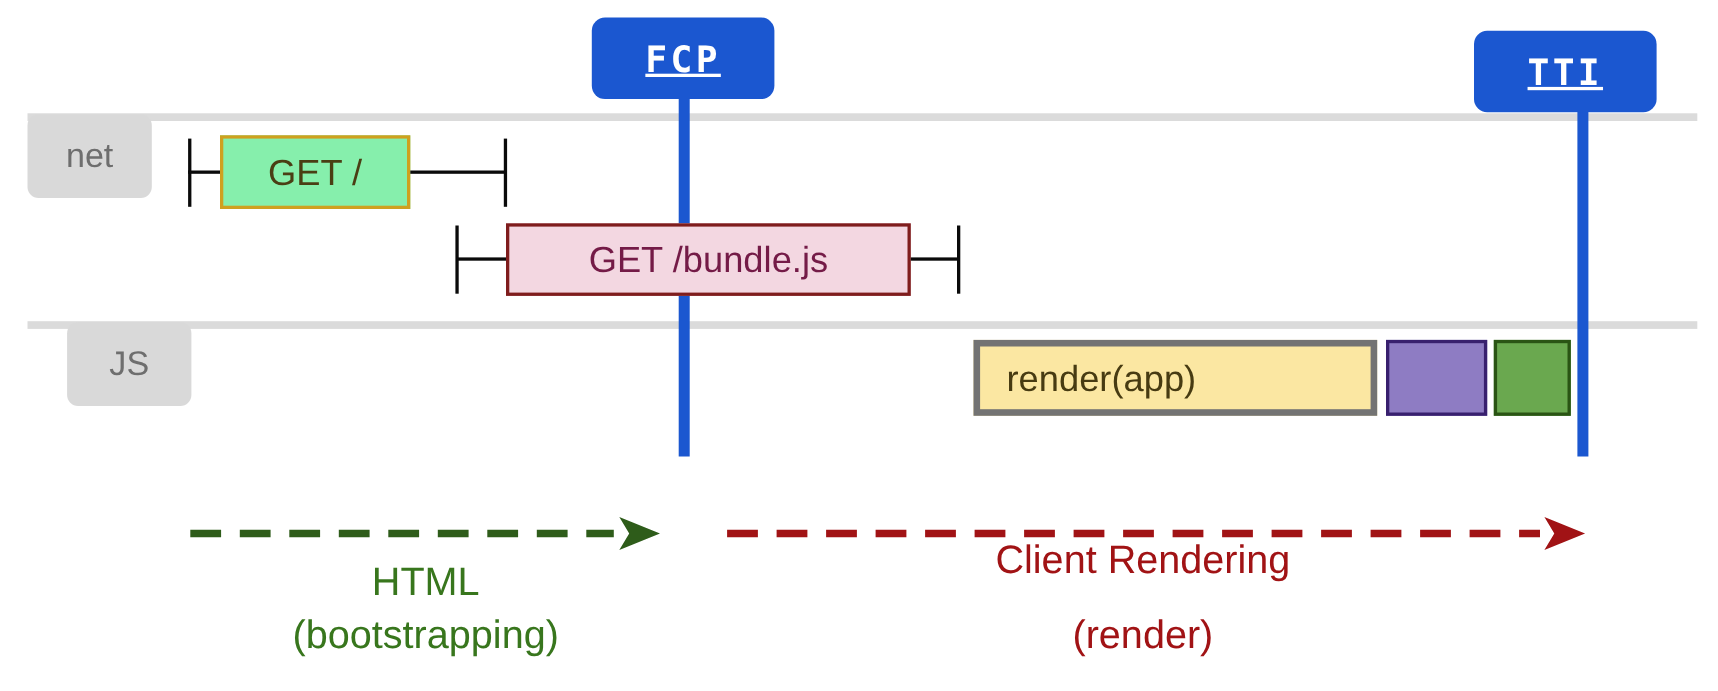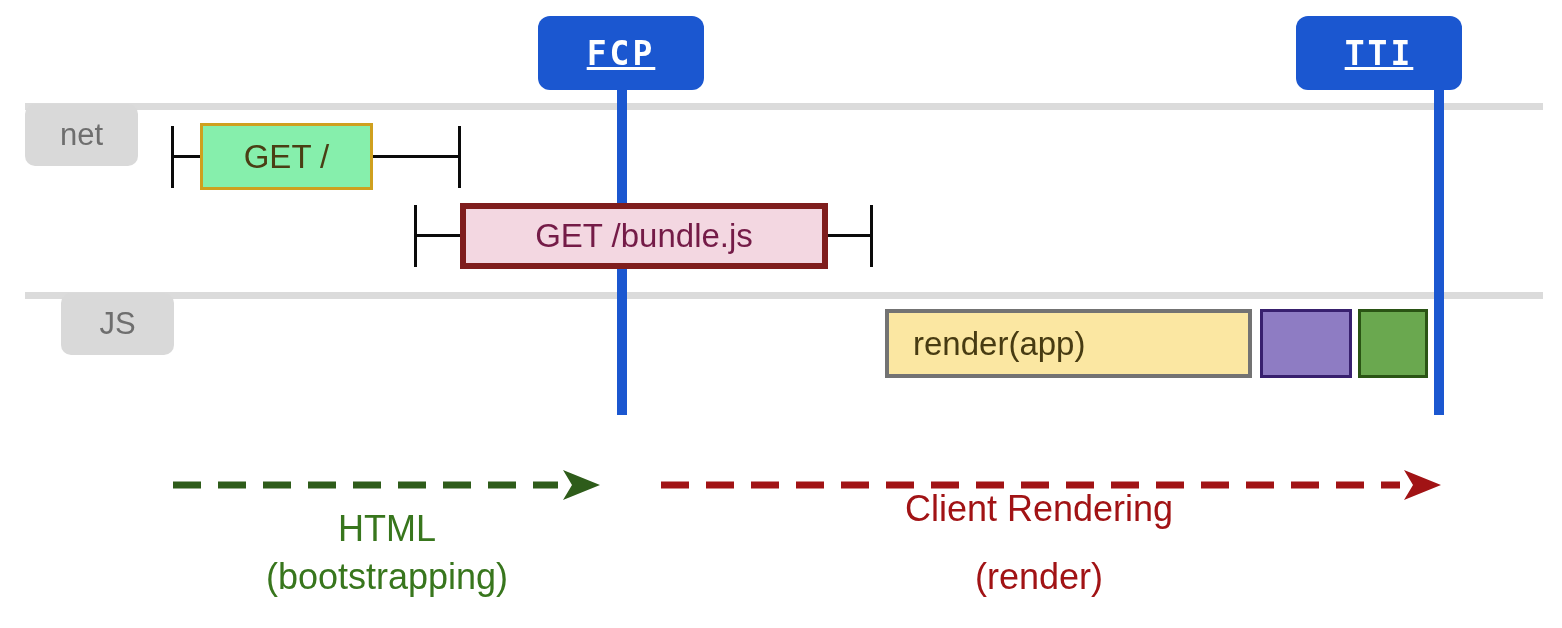--- a/index.html
+++ b/index.html
@@ -24,21 +24,21 @@
     background: #dbdbdb;
     z-index: 0;
   }
   .track-line.net { top: 103px; }
   .track-line.js  { top: 292px; }
 
   .track-tab {
     position: absolute;
     left: 25px;
     width: 113px;
-    height: 62px;
+    height: 76px;
     background: #d9d9d9;
     border-radius: 10px;
     z-index: 2;
     display: flex;
     align-items: center;
     justify-content: center;
     font-size: 31px;
     color: #6e6e6e;
   }
   .track-tab.net { top: 104px; }
@@ -57,21 +57,21 @@
     align-items: center;
     justify-content: center;
     font-family: "DejaVu Sans Mono", monospace;
     font-weight: bold;
     font-size: 33px;
     letter-spacing: 3px;
     color: #ffffff;
     text-decoration: underline;
   }
   .marker-badge.fcp { left: 538px; }
-  .marker-badge.tti { left: 1296px; }
+  .marker-badge.tti { left: 1340px; margin-top: 12px; }
 
   .marker-line {
     position: absolute;
     top: 88px;
     width: 10px;
     height: 327px;
     background: #1b57d0;
     z-index: 1;
   }
   .marker-line.fcp { left: 617px; }
@@ -102,21 +102,21 @@
   }
   .req-box.root {
     left: 200px; top: 123px; width: 173px; height: 67px;
     background: #86efac;
     border: 3px solid #cfa01f;
     color: #4a3e14;
   }
   .req-box.bundle {
     left: 460px; top: 203px; width: 368px; height: 66px;
     background: #f3d7e1;
-    border: 6px solid #7f1d1d;
+    border: 3px solid #7f1d1d;
     color: #741b47;
   }
 
   
   .t1a { left: 171px; top: 126px; }
   .h1a { left: 171px; top: 155px; width: 31px; }
   .h1b { left: 373px; top: 155px; width: 86px; }
   .t1b { left: 458px; top: 126px; }
   
   .t2a { left: 414px; top: 205px; }
@@ -128,21 +128,21 @@
   .js-block {
     position: absolute;
     box-sizing: border-box;
     top: 309px;
     height: 69px;
     z-index: 2;
   }
   .js-block.render {
     left: 885px; width: 367px;
     background: #fbe7a2;
-    border: 4px solid #737373;
+    border: 6px solid #737373;
     display: flex;
     align-items: center;
     justify-content: flex-start;
     padding-left: 24px;
     font-size: 33px;
     color: #473b12;
   }
   .js-block.purple {
     left: 1260px; width: 92px;
     background: #8e7cc3;

